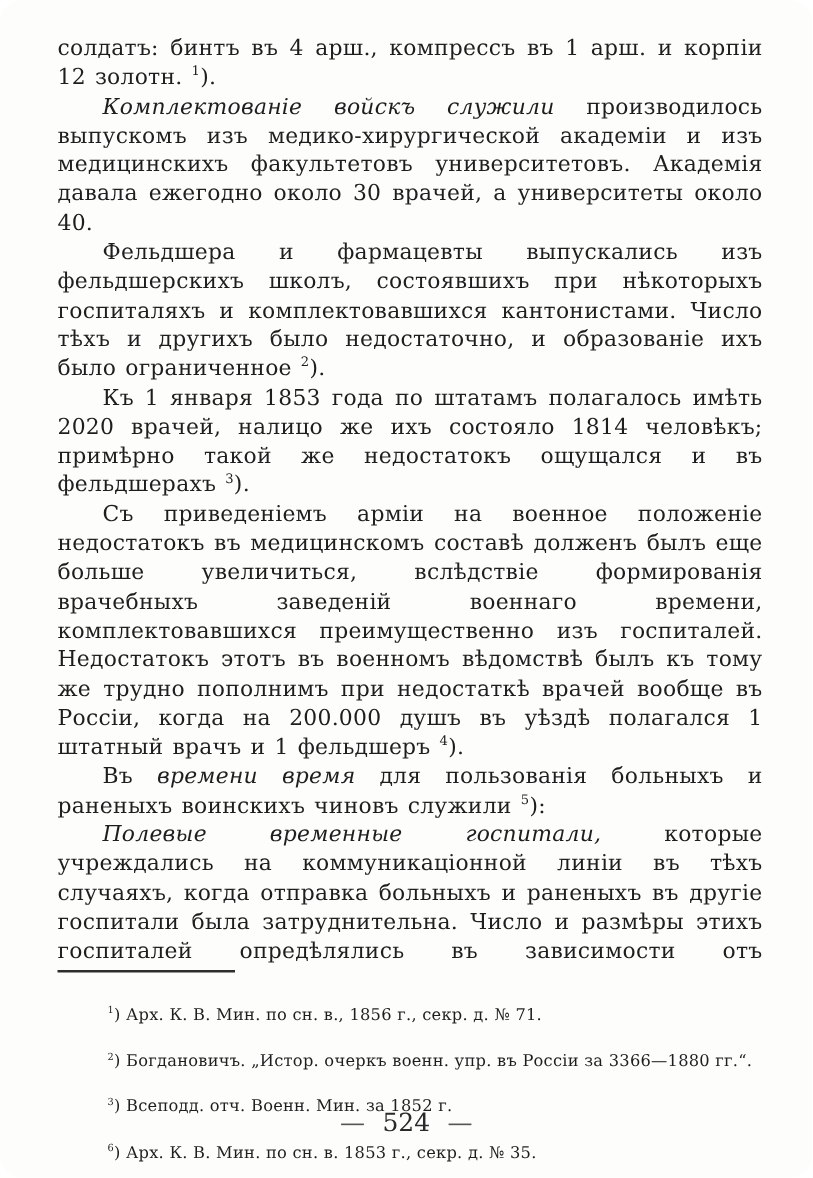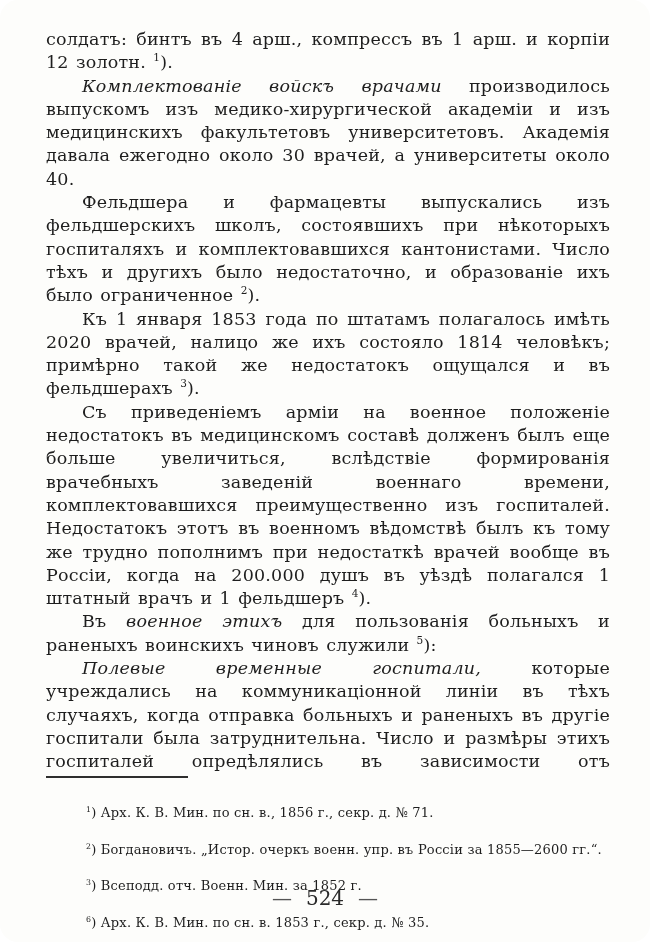--- a/index.html
+++ b/index.html
@@ -82,33 +82,33 @@
     margin: 0 14px;
   }
 </style>
 </head>
 <body>
 
 <div class="page">
 
   <div class="body-text" id="body-text">
       <p class="no-indent"><span>солдатъ: бинтъ въ 4 арш., компрессъ въ 1 арш. и корпіи 12 золотн. </span><span class="sup">1</span><span>).</span></p>
-      <p><span class="italic">Комплектованіе войскъ врачами</span><span> производилось выпускомъ изъ медико-хирургической академіи и изъ медицинскихъ факультетовъ университетовъ. Академія давала ежегодно около 30 врачей, а университеты около 40.</span></p>
+      <p><span class="italic">Комплектованіе войскъ служили</span><span> производилось выпускомъ изъ медико-хирургической академіи и изъ медицинскихъ факультетовъ университетовъ. Академія давала ежегодно около 30 врачей, а университеты около 40.</span></p>
       <p><span>Фельдшера и фармацевты выпускались изъ фельдшерскихъ школъ, состоявшихъ при нѣкоторыхъ госпиталяхъ и комплектовавшихся кантонистами. Число тѣхъ и другихъ было недостаточно, и образованіе ихъ было ограниченное </span><span class="sup">2</span><span>).</span></p>
       <p><span>Къ 1 января 1853 года по штатамъ полагалось имѣть 2020 врачей, налицо же ихъ состояло 1814 человѣкъ; примѣрно такой же недостатокъ ощущался и въ фельдшерахъ </span><span class="sup">3</span><span>).</span></p>
       <p><span>Съ приведеніемъ арміи на военное положеніе недостатокъ въ медицинскомъ составѣ долженъ былъ еще больше увеличиться, вслѣдствіе формированія врачебныхъ заведеній военнаго времени, комплектовавшихся преимущественно изъ госпиталей. Недостатокъ этотъ въ военномъ вѣдомствѣ былъ къ тому же трудно пополнимъ при недостаткѣ врачей вообще въ Россіи, когда на 200.000 душъ въ уѣздѣ полагался 1 штатный врачъ и 1 фельдшеръ </span><span class="sup">4</span><span>).</span></p>
-      <p><span>Въ </span><span class="italic">военное этихъ</span><span> для пользованія больныхъ и раненыхъ воинскихъ чиновъ служили </span><span class="sup">5</span><span>):</span></p>
+      <p><span>Въ </span><span class="italic">времени время</span><span> для пользованія больныхъ и раненыхъ воинскихъ чиновъ служили </span><span class="sup">5</span><span>):</span></p>
       <p><span class="italic">Полевые временные госпитали,</span><span> которые учреждались на коммуникаціонной линіи въ тѣхъ случаяхъ, когда отправка больныхъ и раненыхъ въ другіе госпитали была затруднительна. Число и размѣры этихъ госпиталей опредѣлялись въ зависимости отъ потребностей арміи; они раздѣлялись на нѣсколько линій и при движеніи арміи впередъ перемѣщались на новыя мѣста, ближе къ ней.</span></p>
     </div>
 
   <div class="footnote-rule"></div>
 
   <div class="footnotes" id="footnotes">
       <div class="footnote"><span class="sup">1</span>) <span>Арх. К. В. Мин. по сн. в., 1856 г., секр. д. № 71.</span></div>
-      <div class="footnote"><span class="sup">2</span>) <span>Богдановичъ. „Истор. очеркъ военн. упр. въ Россіи за 1855—2600 гг.“.</span></div>
+      <div class="footnote"><span class="sup">2</span>) <span>Богдановичъ. „Истор. очеркъ военн. упр. въ Россіи за 3366—1880 гг.“.</span></div>
       <div class="footnote"><span class="sup">3</span>) <span>Всеподд. отч. Военн. Мин. за 1852 г.</span></div>
       <div class="footnote"><span class="sup">6</span>) <span>Арх. К. В. Мин. по сн. в. 1853 г., секр. д. № 35.</span></div>
     </div>
 
   <div class="page-number">
     <span class="dash">—</span><span>524</span><span class="dash">—</span>
   </div>
 
 </div>
 

